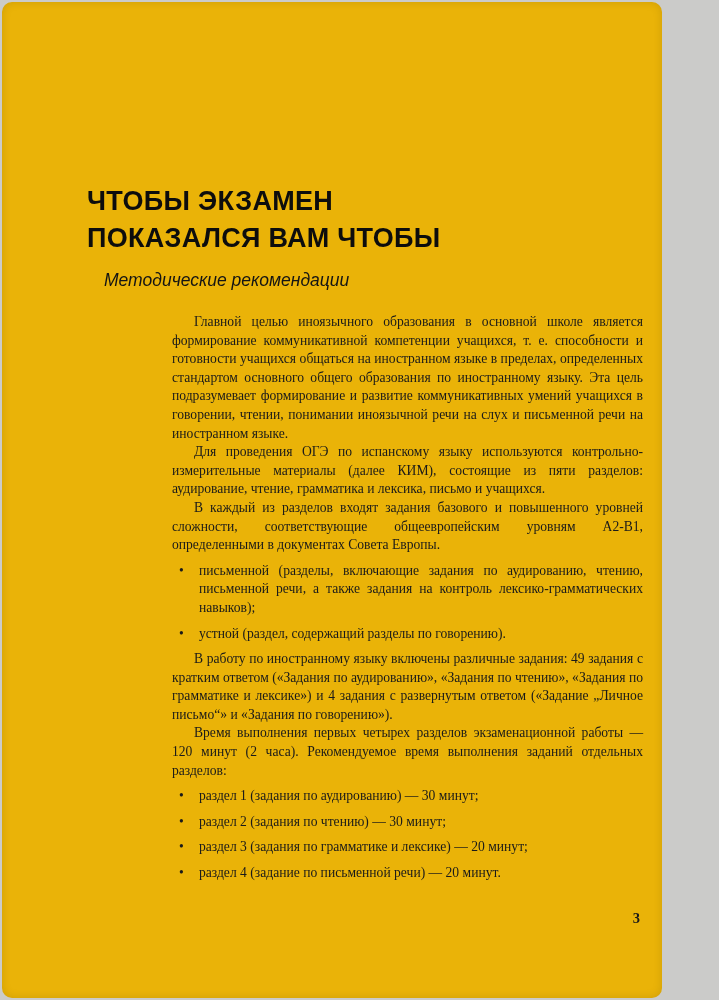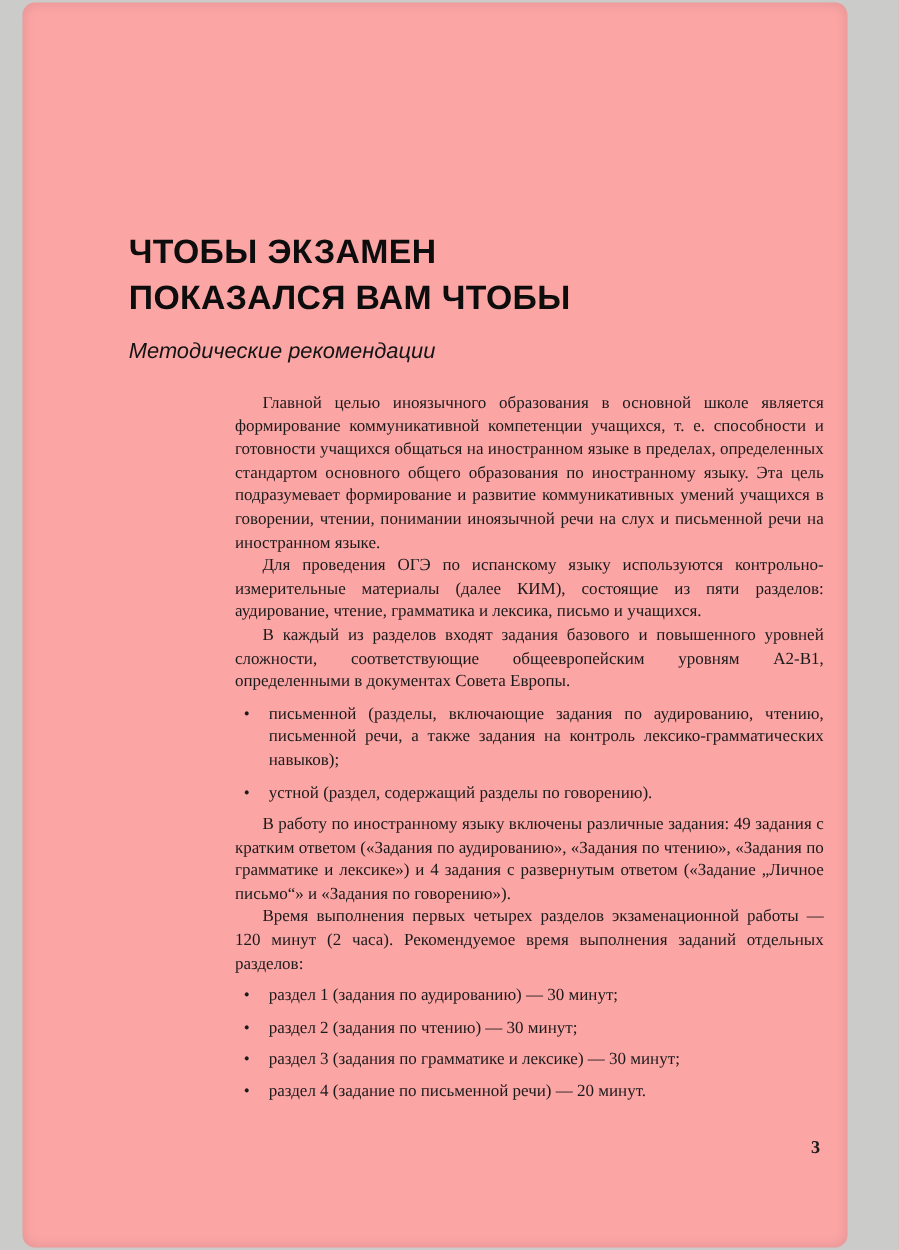--- a/index.html
+++ b/index.html
@@ -5,23 +5,23 @@
   * { box-sizing: border-box; margin: 0; padding: 0; }
   html, body { width: 719px; height: 1000px; }
   body {
     position: relative;
     background: #cbcbc9;
     font-family: "Liberation Serif", serif;
     overflow: hidden;
   }
   .page {
     position: absolute;
-    left: 18px; top: 2px;
+    left: 2px; top: 2px;
     width: 660px; height: 996px;
-    background: #fca5a5;
+    background: #eab308;
     border-radius: 10px;
     box-shadow: inset 0 0 10px rgba(0,0,0,0.12);
   }
   .header {
     position: absolute;
     left: 85px; top: 181px;
     width: 520px;
   }
   .title-line {
     display: block;
@@ -32,20 +32,21 @@
     letter-spacing: 0.3px;
     color: #0d0d0d;
   }
   .subtitle {
     font-family: "Liberation Sans", sans-serif;
     font-style: italic;
     font-weight: 400;
     font-size: 17.5px;
     color: #141414;
     margin-top: 13px;
+    margin-left: 17px;
   }
   .content {
     position: absolute;
     left: 170px; top: 311px;
     width: 471px;
     font-size: 13.6px;
     line-height: 18.6px;
     color: #1a1a1a;
     text-align: justify;
   }
@@ -111,21 +112,21 @@
       <li>
         <span class="bullet">•</span>
         <span>раздел 1 (задания по аудированию) — 30 минут;</span>
       </li>
       <li>
         <span class="bullet">•</span>
         <span>раздел 2 (задания по чтению) — 30 минут;</span>
       </li>
       <li>
         <span class="bullet">•</span>
-        <span>раздел 3 (задания по грамматике и лексике) — 30 минут;</span>
+        <span>раздел 3 (задания по грамматике и лексике) — 20 минут;</span>
       </li>
       <li>
         <span class="bullet">•</span>
         <span>раздел 4 (задание по письменной речи) — 20 минут.</span>
       </li>
     </ul>
 
   </div>
 
   <div class="page-number">3</div>

